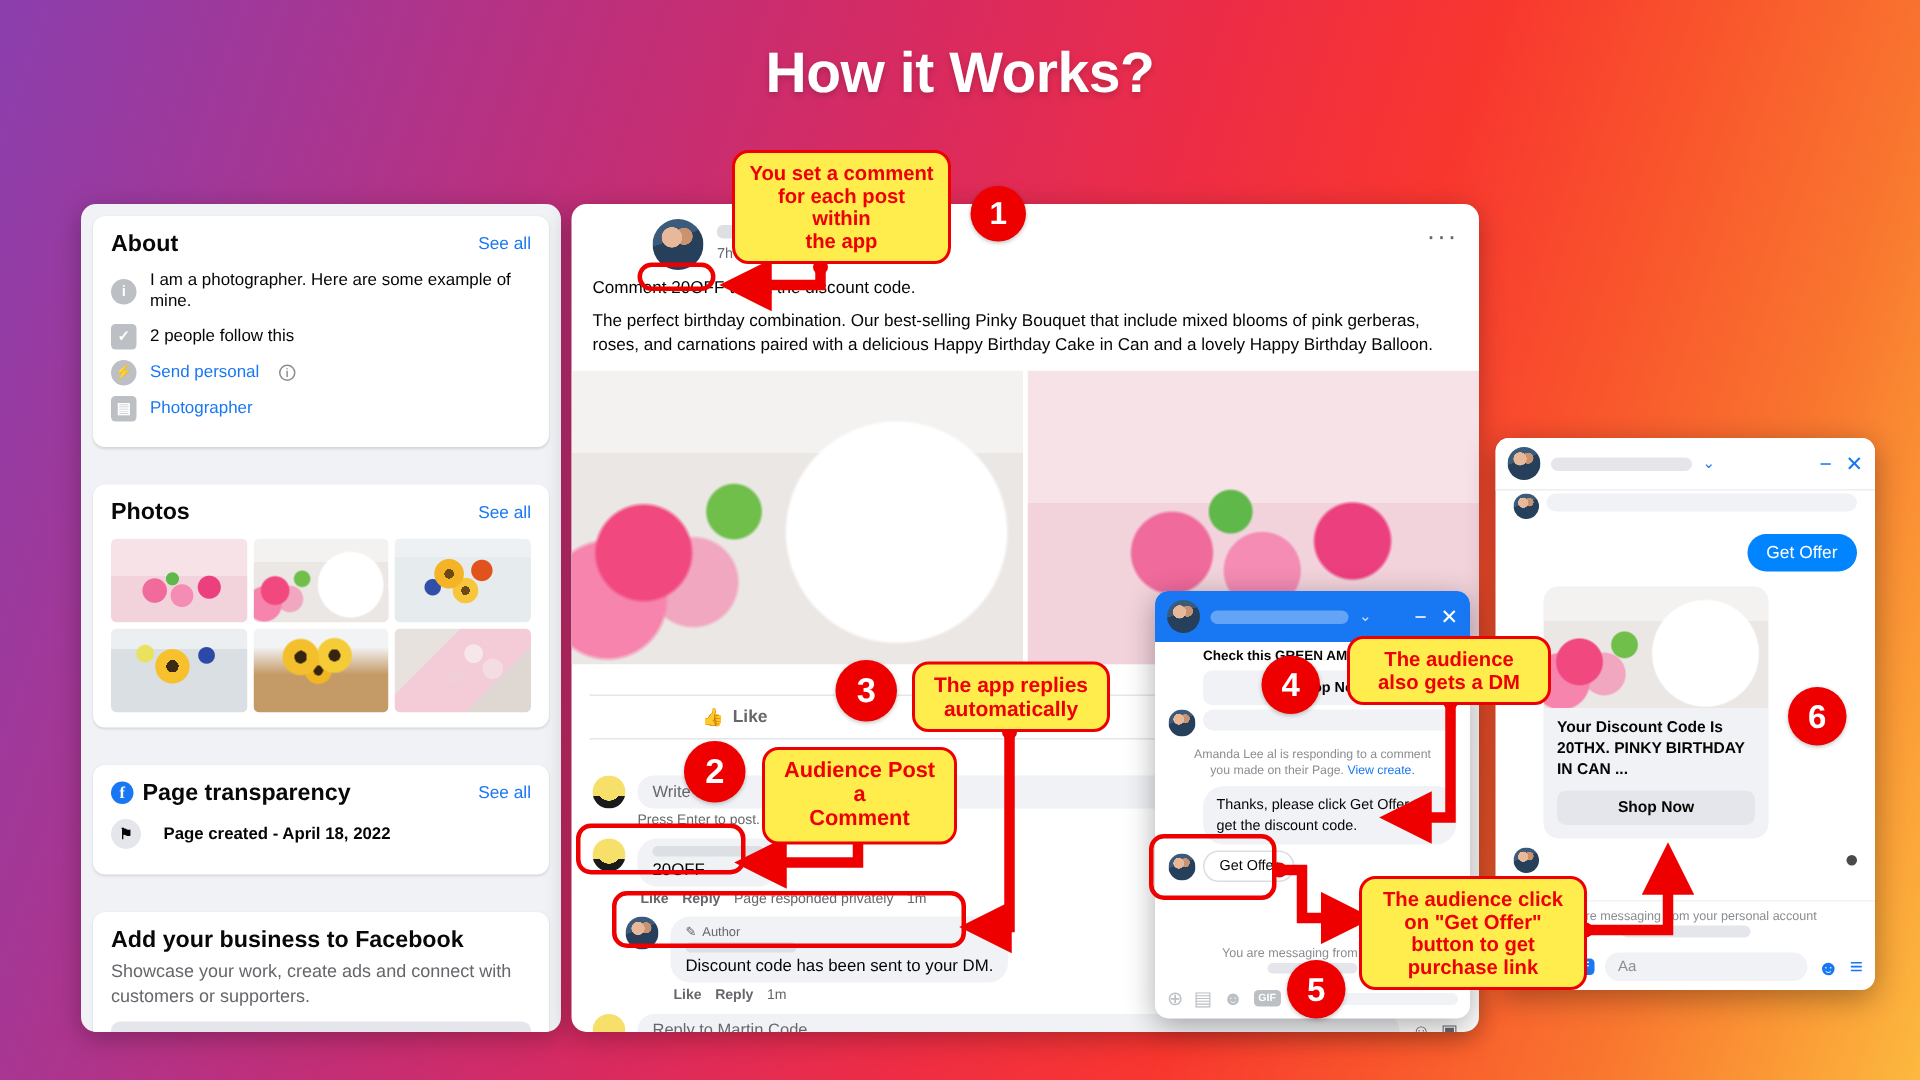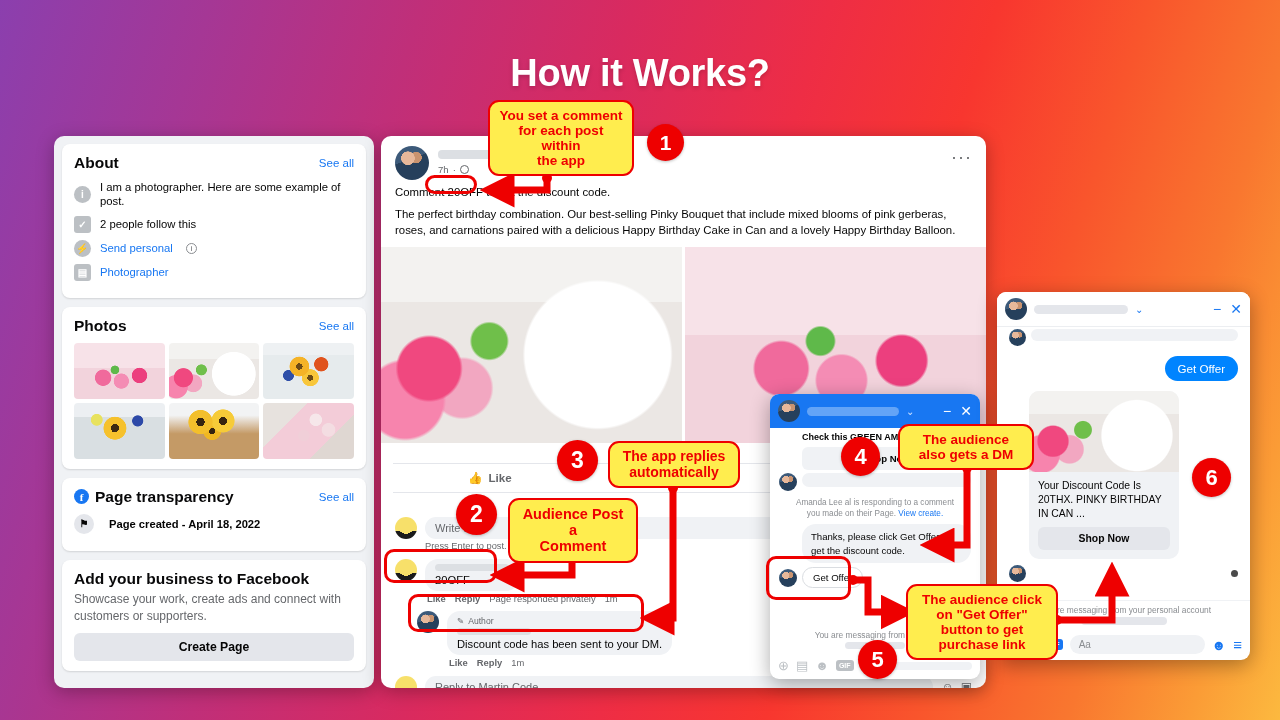--- a/index.html
+++ b/index.html
@@ -17,33 +17,33 @@
         #f9552c 76%,
         #f9772f 86%,
         #fb9c36 94%,
         #fcb93f 100%);
     position:relative;
   }
   .stage{position:absolute;inset:0;}
 
   
   .title{
-    position:absolute;top:52px;left:0;width:100%;text-align:center;
+    position:absolute;top:28px;left:0;width:100%;text-align:center;
     font-size:38px;font-weight:bold;color:#fff;letter-spacing:-.3px;
     text-shadow:0 2px 4px rgba(0,0,0,.18);
   }
 
   
   .sidebar{
     position:absolute;left:54px;top:136px;width:320px;height:552px;
     background:#f0f2f5;border-radius:10px;padding:8px;
     box-shadow:0 4px 18px rgba(0,0,0,.28);
     overflow:hidden;
   }
-  .sb-card{background:#fff;border-radius:8px;padding:10px 12px;margin-bottom:9px;
+  .sb-card{background:#fff;border-radius:8px;padding:10px 12px;margin-bottom:25px;
            box-shadow:0 1px 2px rgba(0,0,0,.13);}
   .sb-head{display:flex;align-items:center;justify-content:space-between;margin-bottom:8px;}
   .sb-title{font-size:15.5px;font-weight:bold;color:#080809;}
   .sb-seeall{font-size:11.5px;color:#1877f2;}
   .sb-row{display:flex;align-items:center;gap:9px;margin:7px 0;}
   .sb-ico{width:17px;height:17px;border-radius:50%;background:#bcc0c4;flex:0 0 auto;
           display:flex;align-items:center;justify-content:center;color:#fff;font-size:10px;font-weight:bold;}
   .sb-ico.sq{border-radius:3px;}
   .sb-ico.msgr{background:#bcc0c4;}
   .sb-ico.flag{background:#e4e6eb;color:#050505;border-radius:50%;width:20px;height:20px;}
@@ -60,21 +60,21 @@
   .sb-bold{font-size:11.2px;font-weight:bold;color:#050505;}
   .create-btn{background:#e4e6eb;border-radius:6px;text-align:center;padding:7px 0;
               font-size:12.2px;font-weight:bold;color:#050505;}
 
   
   .feed{
     position:absolute;left:381px;top:136px;width:605px;height:552px;
     background:#fff;border-radius:10px;box-shadow:0 4px 18px rgba(0,0,0,.28);
     overflow:hidden;
   }
-  .post-head{display:flex;align-items:flex-start;gap:9px;padding:10px 14px 4px;}
+  .post-head{display:flex;align-items:flex-start;gap:9px;padding:10px 14px 4px;margin-left:40px;}
   .avatar{width:34px;height:34px;border-radius:50%;flex:0 0 auto;overflow:hidden;position:relative;}
   .namebar{height:9px;width:110px;background:#dcdfe3;border-radius:4px;margin:4px 0 5px;}
   .meta{font-size:9.6px;color:#65676b;display:flex;align-items:center;gap:4px;}
   .globe{width:9px;height:9px;border-radius:50%;border:1.1px solid #65676b;display:inline-block;}
   .dots{margin-left:auto;font-size:18px;color:#65676b;letter-spacing:1px;line-height:.6;padding-top:6px;}
   .post-body{padding:0 14px 8px;font-size:11.4px;color:#050505;line-height:1.42;}
   .post-line1{margin-bottom:6px;}
   .post-imgs{display:flex;gap:3px;height:196px;}
   .post-imgs>div{flex:1;position:relative;overflow:hidden;}
   .counts{display:flex;justify-content:flex-end;padding:5px 14px 4px;font-size:10.3px;color:#65676b;}
@@ -117,21 +117,21 @@
          color:#050505;padding:6px 0;}
   .m-pill{background:#fff;border:1px solid #dadde1;border-radius:14px;padding:4px 10px;
           font-size:9.6px;color:#050505;display:inline-block;}
   .m-foot{font-size:8.4px;color:#8a8d91;text-align:center;padding:4px 10px 2px;}
   .m-inputrow{display:flex;align-items:center;gap:7px;padding:6px 8px;}
   .m-inputrow .ic{color:#1877f2;font-size:13px;}
   .m-input{flex:1;background:#f0f2f5;border-radius:13px;padding:4px 9px;font-size:10px;color:#8a8d91;}
   .bluebubble{background:#0084ff;color:#fff;border-radius:15px;padding:6px 13px;font-size:11.6px;display:inline-block;}
   .card{background:#f0f2f5;border-radius:10px;overflow:hidden;width:150px;}
   .card-img{height:81px;position:relative;overflow:hidden;}
-  .card-txt{font-size:10.4px;font-weight:normal;color:#050505;line-height:1.35;padding:7px 9px 6px;}
+  .card-txt{font-size:10.4px;font-weight:bold;color:#050505;line-height:1.35;padding:7px 9px 6px;}
   .card-btn{margin:0 9px 9px;background:#e4e6eb;border-radius:6px;text-align:center;padding:6px 0;
             font-size:10.4px;font-weight:bold;color:#050505;}
   .gifbadge{background:#1877f2;color:#fff;font-size:7px;font-weight:bold;border-radius:3px;padding:2px 3px;}
 
   
   .ann{position:absolute;z-index:60;}
   .callout{
     background:#ffed4e;border:2.6px solid #ee0000;border-radius:11px;
     color:#ee0000;font-weight:bold;text-align:center;line-height:1.12;
     padding:6px 9px;white-space:pre-line;
@@ -199,21 +199,21 @@
 
   <div class="sidebar">
 
     <div class="sb-card">
       <div class="sb-head">
         <div class="sb-title">About</div>
         <div class="sb-seeall">See all</div>
       </div>
       <div class="sb-row">
         <div class="sb-ico">i</div>
-        <div class="sb-txt">I am a photographer. Here are some example of post.</div>
+        <div class="sb-txt">I am a photographer. Here are some example of mine.</div>
       </div>
       <div class="sb-row">
         <div class="sb-ico sq">✓</div>
         <div class="sb-txt">2 people follow this</div>
       </div>
       <div class="sb-row">
         <div class="sb-ico msgr">⚡</div>
         <div class="sb-txt link">Send personal</div>
         <div class="sb-info-c">i</div>
       </div>

